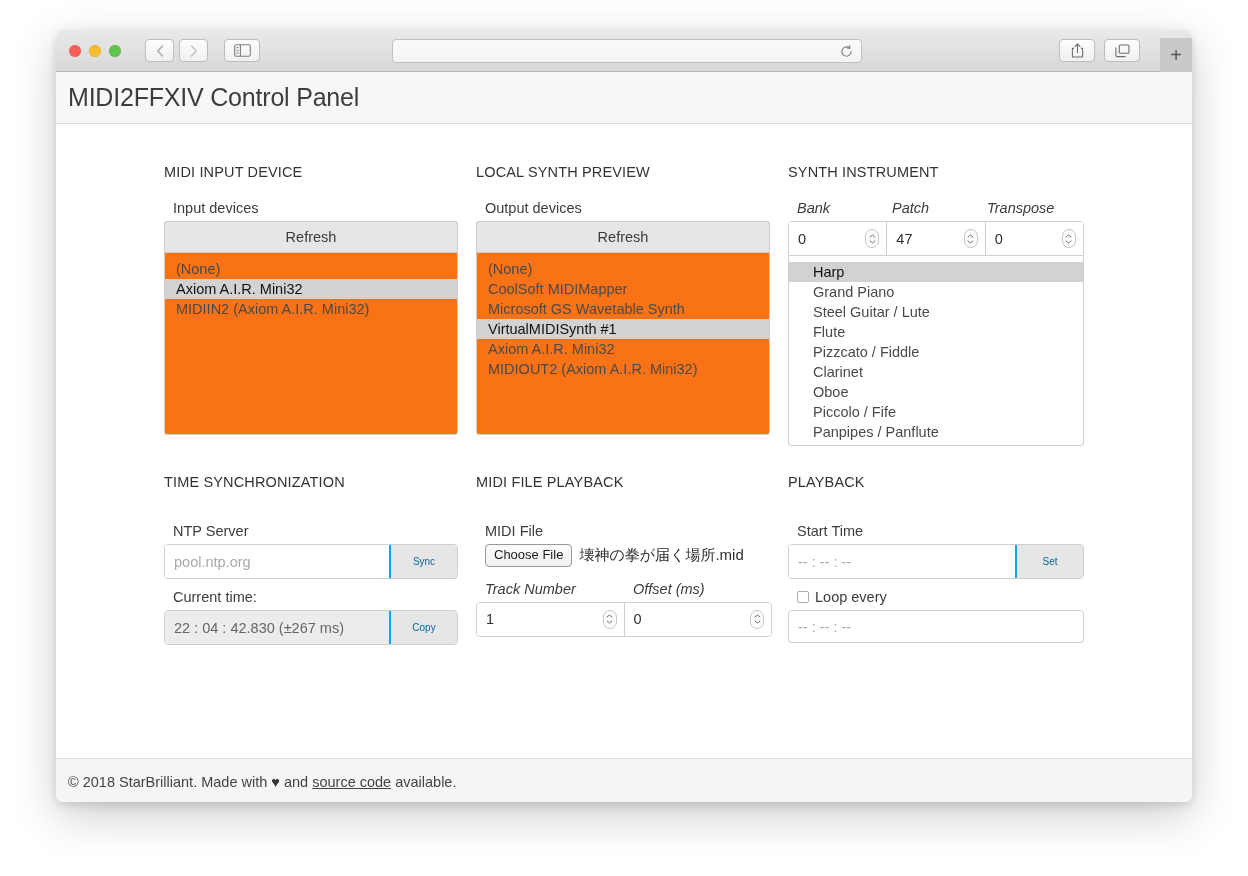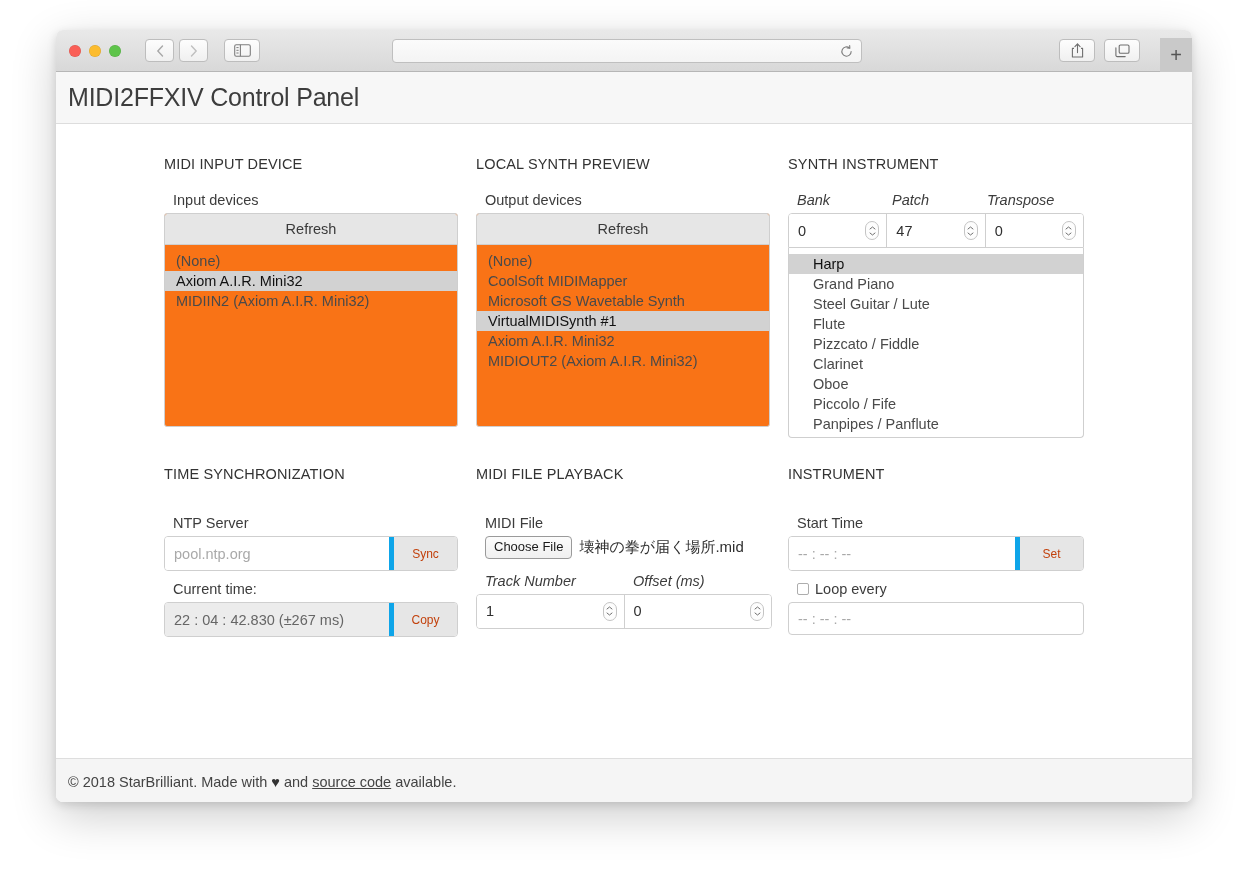--- a/index.html
+++ b/index.html
@@ -91,21 +91,21 @@
   }
 
   
   .content {
     position: relative;
     height: 634px;
     background: #ffffff;
   }
   .grid {
     position: absolute;
-    left: 108px; top: 32px;
+    left: 108px; top: 40px;
     width: 920px;
     display: grid;
     grid-template-columns: 312px 312px 296px;
     column-gap: 0px;
   }
   .col { padding-right: 12px; }
 
   .section-title {
     font-size: 14.5px;
     color: #333333;
@@ -223,24 +223,24 @@
     padding-left: 9px;
     font-size: 14.5px;
     color: #2f2f2f;
     background: #ffffff;
   }
   .ig-input.placeholder { color: #a9a9a9; }
   .ig-input.disabled { background: #ececec; color: #666; }
   .ig-btn {
     width: 68px;
     background: #e6e6e6;
-    border-left: 5px solid #0ea5e9;
+    border-left: 2px solid #0ea5e9;
     display: flex; align-items: center; justify-content: center;
-    font-size: 12px;
-    color: #c2410c;
+    font-size: 10px;
+    color: #0369a1;
   }
 
   .plain-input {
     width: 296px;
     height: 33px;
     border: 1px solid #cfcfcf;
     border-radius: 4px;
     display: flex; align-items: center;
     padding-left: 9px;
     font-size: 14.5px;
@@ -500,21 +500,21 @@
                 </svg>
               <svg width="7" height="4" viewBox="0 0 7 4">
                   <path d="M1 1 L3.5 3 L6 1" stroke="#6f6f6f" stroke-width="1" fill="none" stroke-linecap="round" stroke-linejoin="round"></path>
                 </svg>
             </span>
           </div>
         </div>
       </div>
 
       <div class="col row2">
-        <div class="section-title">INSTRUMENT</div>
+        <div class="section-title">PLAYBACK</div>
         <div class="field-label">Start Time</div>
         <div class="input-group wide">
           <div class="ig-input placeholder">-- : -- : --</div>
           <div class="ig-btn">Set</div>
         </div>
         <div class="spacer-10"></div>
         <div class="check-row">
           <span class="checkbox"></span>
           <span class="check-label">Loop every</span>
         </div>

